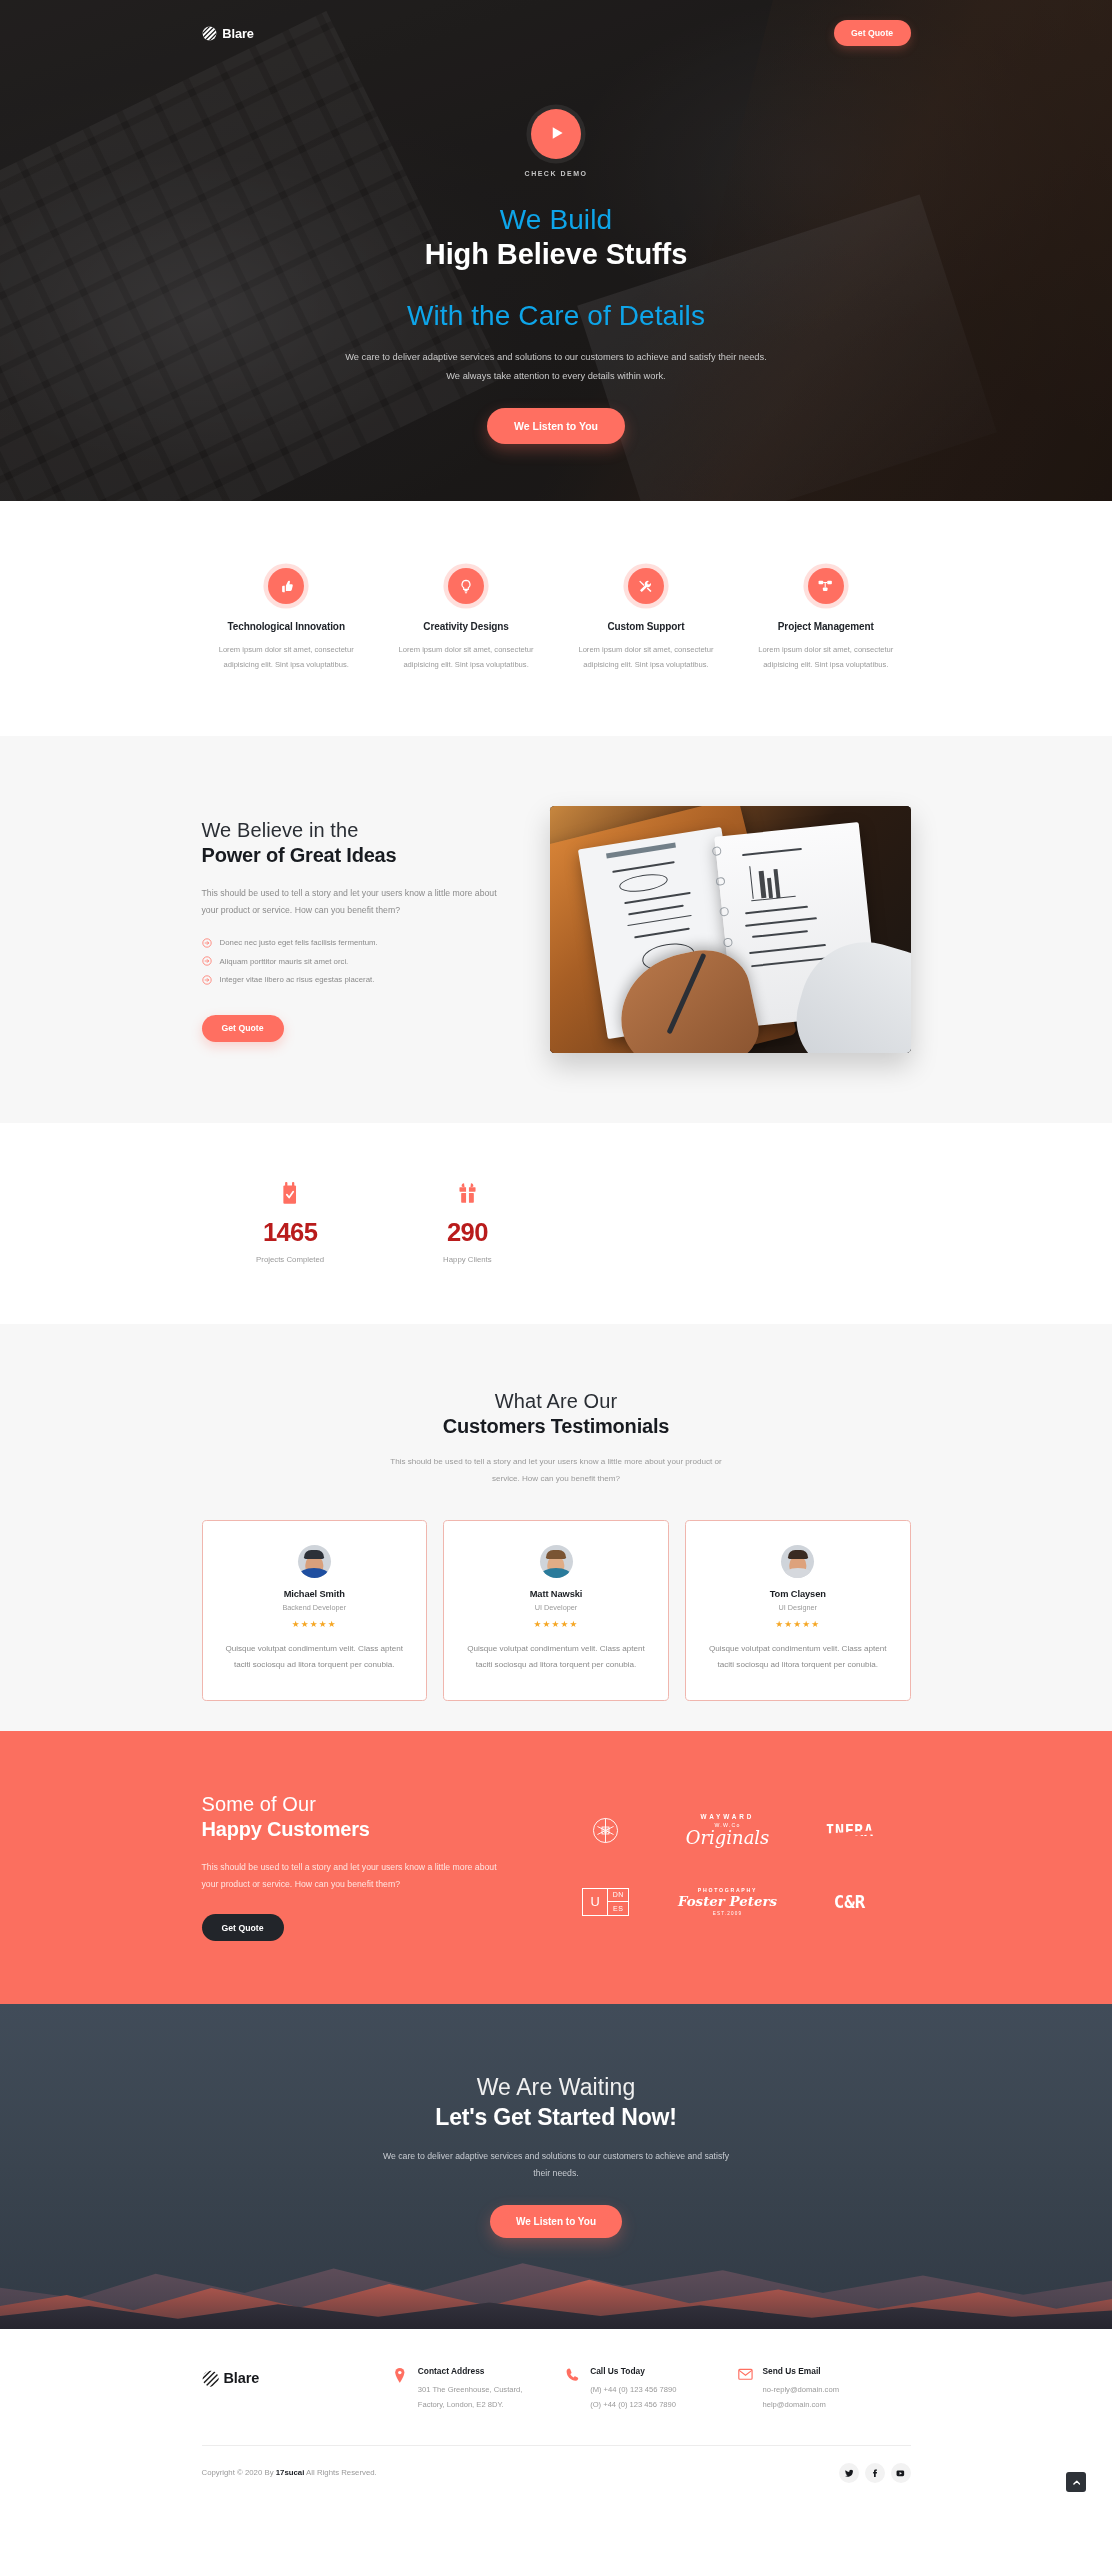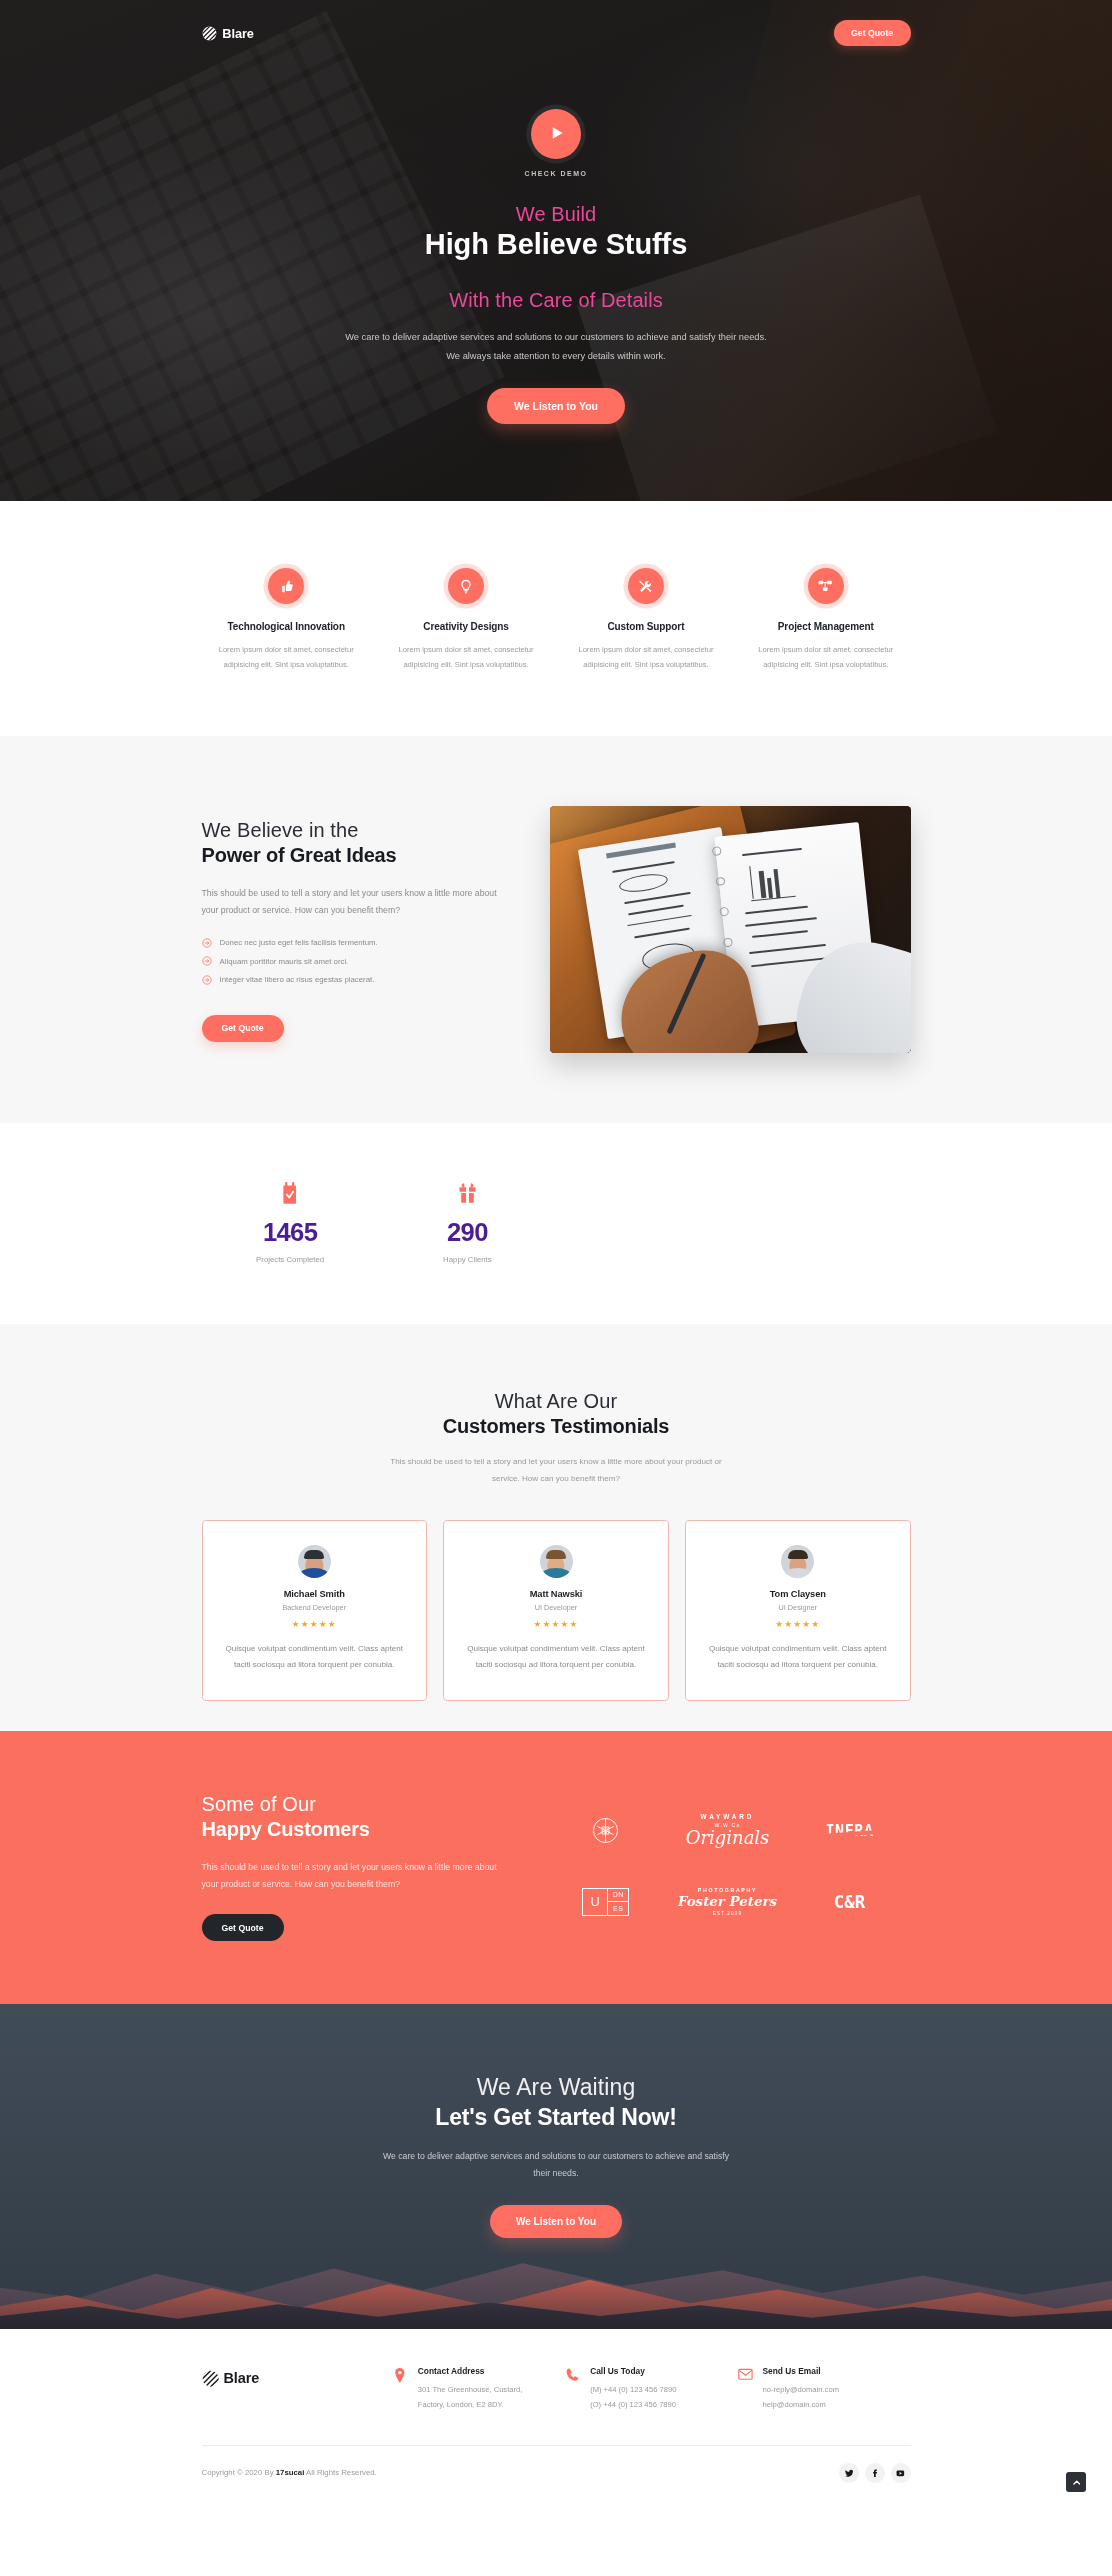--- a/index.html
+++ b/index.html
@@ -82,21 +82,21 @@
     box-shadow:0 0 0 4.6px rgba(255,255,255,0.07);
     cursor:pointer;
   }
   .play-btn svg { margin-left:2.9px; }
   .check-demo {
     margin-top:10.5px; font-size:7px; letter-spacing:1.5px;
     font-weight:700; color:#c4c4c4;
   }
   .hero-h-light {
     margin-top:25.6px;
-    font-size:20px; font-weight:300; color:#ec4899; line-height:1.25;
+    font-size:28px; font-weight:300; color:#0ea5e9; line-height:1.25;
     letter-spacing:0.1px;
   }
   .hero-h-bold {
     font-size:29px; font-weight:800; color:#ffffff; line-height:1.22; letter-spacing:-0.1px;
   }
   .hero-p {
     margin:15px auto 0; max-width:430px;
     font-size:9.3px; line-height:2.0; color:#c9c9c9;
   }
   .hero-cta { margin-top:23px; font-size:10.5px; padding:11.6px 27px; box-shadow:0 5.8px 15px rgba(255,111,97,0.3); }
@@ -159,21 +159,21 @@
     box-shadow:0 -3.5px 12.8px rgba(0,0,0,0.3);
   }
   .nb-pen { position:absolute; left:134px; bottom:16.3px; width:4.6px; height:87px; background:#2b2f36; transform:rotate(24deg); border-radius:2.3px; }
   .nb-arm { position:absolute; right:-17.4px; bottom:-23px; width:128px; height:134px; background:linear-gradient(200deg,#eceef0,#cfd3d8); border-radius:50% 30% 20% 40%; transform:rotate(16deg); }
 
   
   .stats { background:#fff; padding:56px 0 60px; }
   .stat-grid { display:grid; grid-template-columns:repeat(4,1fr); }
   .stat { text-align:center; }
   .stat-ico { color:#ff6f61; height:28px; display:flex; align-items:center; justify-content:center; margin-bottom:12.8px; }
-  .stat-num { font-size:25.6px; font-weight:800; color:#4c1d95; letter-spacing:-0.7px; line-height:1; }
+  .stat-num { font-size:25.6px; font-weight:800; color:#b91c1c; letter-spacing:-0.7px; line-height:1; }
   .stat-label { margin-top:9.3px; font-size:7.8px; color:#9a9a9a; }
 
   
   .testi { background:#f7f7f7; padding:64px 0 30px; }
   .sec-head { text-align:center; margin-bottom:33px; }
   .sec-head .sec-light, .sec-head .sec-bold { text-align:center; }
   .sec-sub { margin:15px auto 0; max-width:360px; font-size:8.1px; line-height:2.0; color:#9a9a9a; }
   .testi-grid { display:grid; grid-template-columns:repeat(3,1fr); gap:16.3px; }
   .tcard {
     background:#fff; border:0.6px solid #f0b6ae; border-radius:4.6px;

